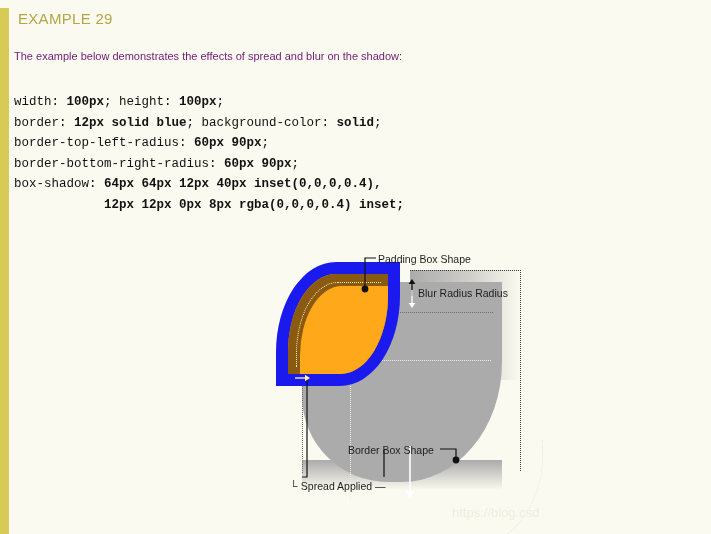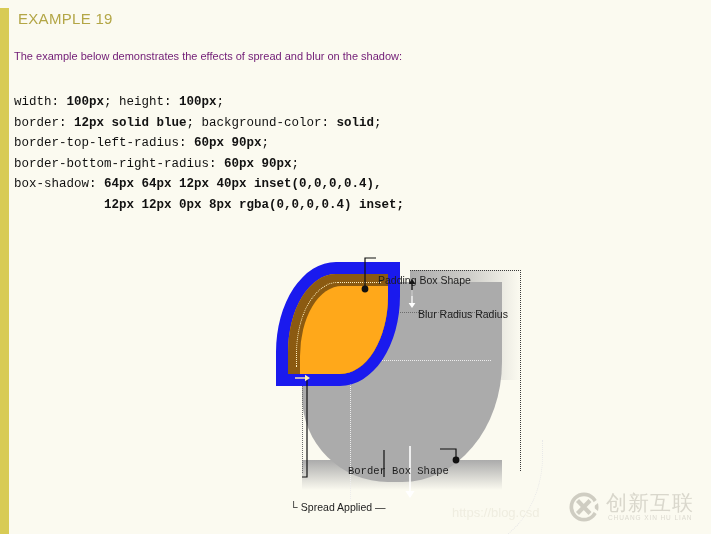--- a/index.html
+++ b/index.html
@@ -95,24 +95,24 @@
     border-bottom-right-radius:40px 66px;
   }
   .inset-dots{
     position:absolute;left:8px;top:8px;width:84px;height:84px;
     border:1px dotted #FFF0C0;border-right:none;border-bottom:none;
     border-top-left-radius:42px 72px;
   }
 
   
   .ann{position:absolute;font-size:10.5px;color:#1d1d1d;white-space:nowrap;
-       font-family:"Liberation Sans", sans-serif;margin-top:21px;}
+       font-family:"Liberation Sans", sans-serif;}
   .ann-padding{left:118px;top:13px;}
   .ann-blur{left:158px;top:47px;}
-  .ann-border{left:88px;top:204px;font-family:Liberation Mono, monospace;}
+  .ann-border{left:88px;top:204px;}
   .ann-spread{left:30px;top:240px;}
 
   svg.overlay{position:absolute;left:0;top:0;width:300px;height:290px;pointer-events:none;}
 
   
   .wm-url{
     position:absolute;left:452px;top:505px;
     font-size:13px;color:#EFEDE0;white-space:nowrap;
     font-family:"Liberation Sans", sans-serif;
   }
@@ -124,21 +124,21 @@
     letter-spacing:0.9px;white-space:nowrap;font-family:"Liberation Sans", sans-serif;}
 </style>
 </head>
 <body>
 
 <div id="page">
 
   <div class="left-bar"></div>
   <div class="left-bar-top"></div>
 
-  <div class="example-heading">EXAMPLE 19</div>
+  <div class="example-heading">EXAMPLE 29</div>
 
   <div class="intro">The example below demonstrates the effects of spread and blur on the shadow:</div>
 
   <div class="code"><span><span>width: <b>100px</b>; height: <b>100px</b>;</span></span>
 <span><span>border: <b>12px solid blue</b>; background-color: <b>solid</b>;</span></span>
 <span><span>border-top-left-radius: <b>60px 90px</b>;</span></span>
 <span><span>border-bottom-right-radius: <b>60px 90px</b>;</span></span>
 <span><span>box-shadow: <b>64px 64px 12px 40px inset(0,0,0,0.4),</b></span></span>
 <span><span>            <b>12px 12px 0px 8px rgba(0,0,0,0.4) inset;</b></span></span></div>
 
@@ -184,23 +184,14 @@
     </svg>
 
     <div class="ann ann-padding">Padding Box Shape</div>
     <div class="ann ann-blur">Blur Radius Radius</div>
     <div class="ann ann-border">Border Box Shape</div>
     <div class="ann ann-spread"><span style="font-size:11px;">└&nbsp;</span><span>Spread Applied</span><span>&nbsp;—</span></div>
   </div>
 
   <div class="wm-url">https://blog.csd</div>
 
-  <div class="wm-logo">
-    <svg class="wm-cx" viewBox="0 0 32 32">
-      <path d="M16 1.5 a14.5 14.5 0 1 0 0 29 a14.5 14.5 0 1 0 0 -29 z M16 5.2 a10.8 10.8 0 1 1 0 21.6 a10.8 10.8 0 1 1 0 -21.6 z" fill="#CFCDC2" fill-rule="evenodd"></path>
-      <path d="M30 8 L19 16 L30 24 L30 20 L25 16 L30 12 Z" fill="#FBFAF0"></path>
-      <path d="M9.5 9.5 L22 22.5 M22 9.5 L9.5 22.5" stroke="#CFCDC2" stroke-width="4.2" fill="none"></path>
-    </svg>
-    <div class="wm-cn">创新互联</div>
-    <div class="wm-py">CHUANG XIN HU LIAN</div>
-  </div>
 
 </div>
 
 </body></html>

